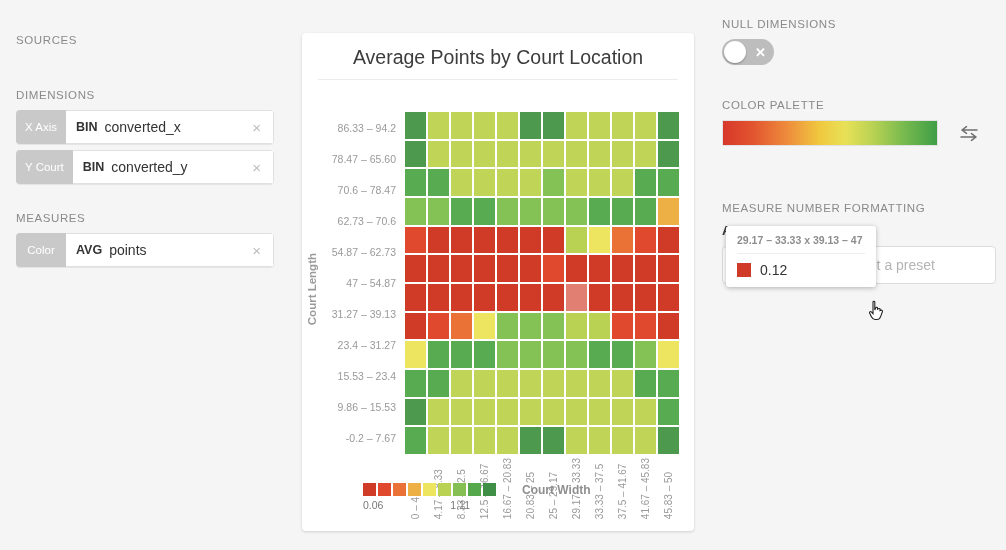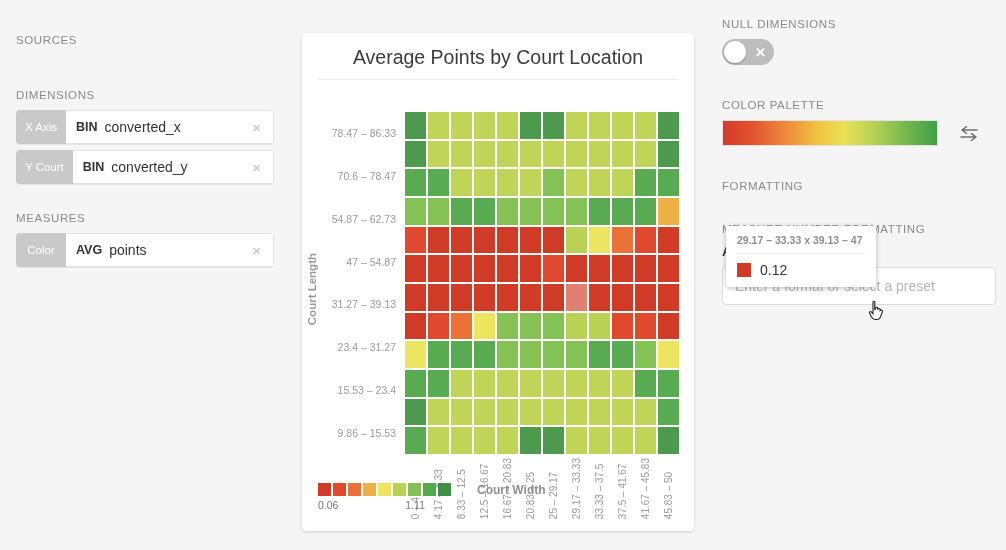--- a/index.html
+++ b/index.html
@@ -77,21 +77,21 @@
     display:grid; grid-template-columns:repeat(12,1fr); gap:2px;
   }
   .xtick {
     font-size:10px; color:#9a9a9a; white-space:nowrap;
     writing-mode:vertical-rl; transform:rotate(180deg);
     display:flex; align-items:center; justify-content:flex-start; padding-top:2px;
   }
 
   
   #legend { position:absolute; left:16px; bottom:20px; display:flex; align-items:flex-end; gap:26px; }
-  #legend-inner { position:relative; }
+  #legend-inner { position:relative;margin-left:45px; }
   #legend-swatches { display:flex; gap:2px; }
   .lsw { width:13px; height:13px; }
   #legend-scale { display:flex; justify-content:space-between; width:107px; margin-top:3px;
     font-size:10.5px; color:#777; }
   #xlabel { font-size:12px; font-weight:bold; color:#8f8f8f; padding-bottom:14px; }
 
   
   #tooltip {
     position:absolute; left:424px; top:193px; width:150px;
     background:#fff; border-radius:3px; box-shadow:0 1px 5px rgba(0,0,0,.28);
@@ -175,28 +175,31 @@
 </div>
 
 <div id="chart-card">
 
   <div id="chart-title">Average Points by Court Location</div>
   <div id="title-rule"></div>
 
   <div id="plot-area">
     <div id="ylabel">Court Length</div>
     <div id="ytick-col">
-        <div class="ytick">78.47 – 86.33</div>
+        <div class="ytick">86.33 – 94.2</div>
+        <div class="ytick">78.47 – 65.60</div>
         <div class="ytick">70.6 – 78.47</div>
+        <div class="ytick">62.73 – 70.6</div>
         <div class="ytick">54.87 – 62.73</div>
         <div class="ytick">47 – 54.87</div>
         <div class="ytick">31.27 – 39.13</div>
         <div class="ytick">23.4 – 31.27</div>
         <div class="ytick">15.53 – 23.4</div>
         <div class="ytick">9.86 – 15.53</div>
+        <div class="ytick">-0.2 – 7.67</div>
       </div>
     <div id="grid">
         <div class="cell" style="background: rgb(77, 154, 79);"></div>
         <div class="cell" style="background: rgb(192, 212, 87);"></div>
         <div class="cell" style="background: rgb(192, 212, 87);"></div>
         <div class="cell" style="background: rgb(192, 212, 87);"></div>
         <div class="cell" style="background: rgb(192, 212, 87);"></div>
         <div class="cell" style="background: rgb(77, 154, 79);"></div>
         <div class="cell" style="background: rgb(77, 154, 79);"></div>
         <div class="cell" style="background: rgb(192, 212, 87);"></div>
@@ -405,21 +408,20 @@
   <div id="palette-row">
     <div id="palette-bar"></div>
     <svg id="swap-icon" width="22" height="18" viewBox="0 0 22 18">
       <path d="M4 6 L19 6 M4 6 L8.5 2.6 M4 6 L8.5 9.4" fill="none" stroke="#6f6f6f" stroke-width="1.5" stroke-linecap="round"></path>
       <path d="M18 13 L3 13 M18 13 L13.5 9.6 M18 13 L13.5 16.4" fill="none" stroke="#6f6f6f" stroke-width="1.5" stroke-linecap="round"></path>
     </svg>
   </div>
 
   <div class="gap-lg"></div>
 
-  <div class="section-label">FORMATTING</div>
 
   <div class="gap-md"></div>
 
   <div class="section-label">MEASURE NUMBER FORMATTING</div>
   <div class="subhead">
     <b>AVG</b><span> points</span>
   </div>
   <input id="format-input" type="text" placeholder="Enter a format or select a preset" style="">
 </div>
 

